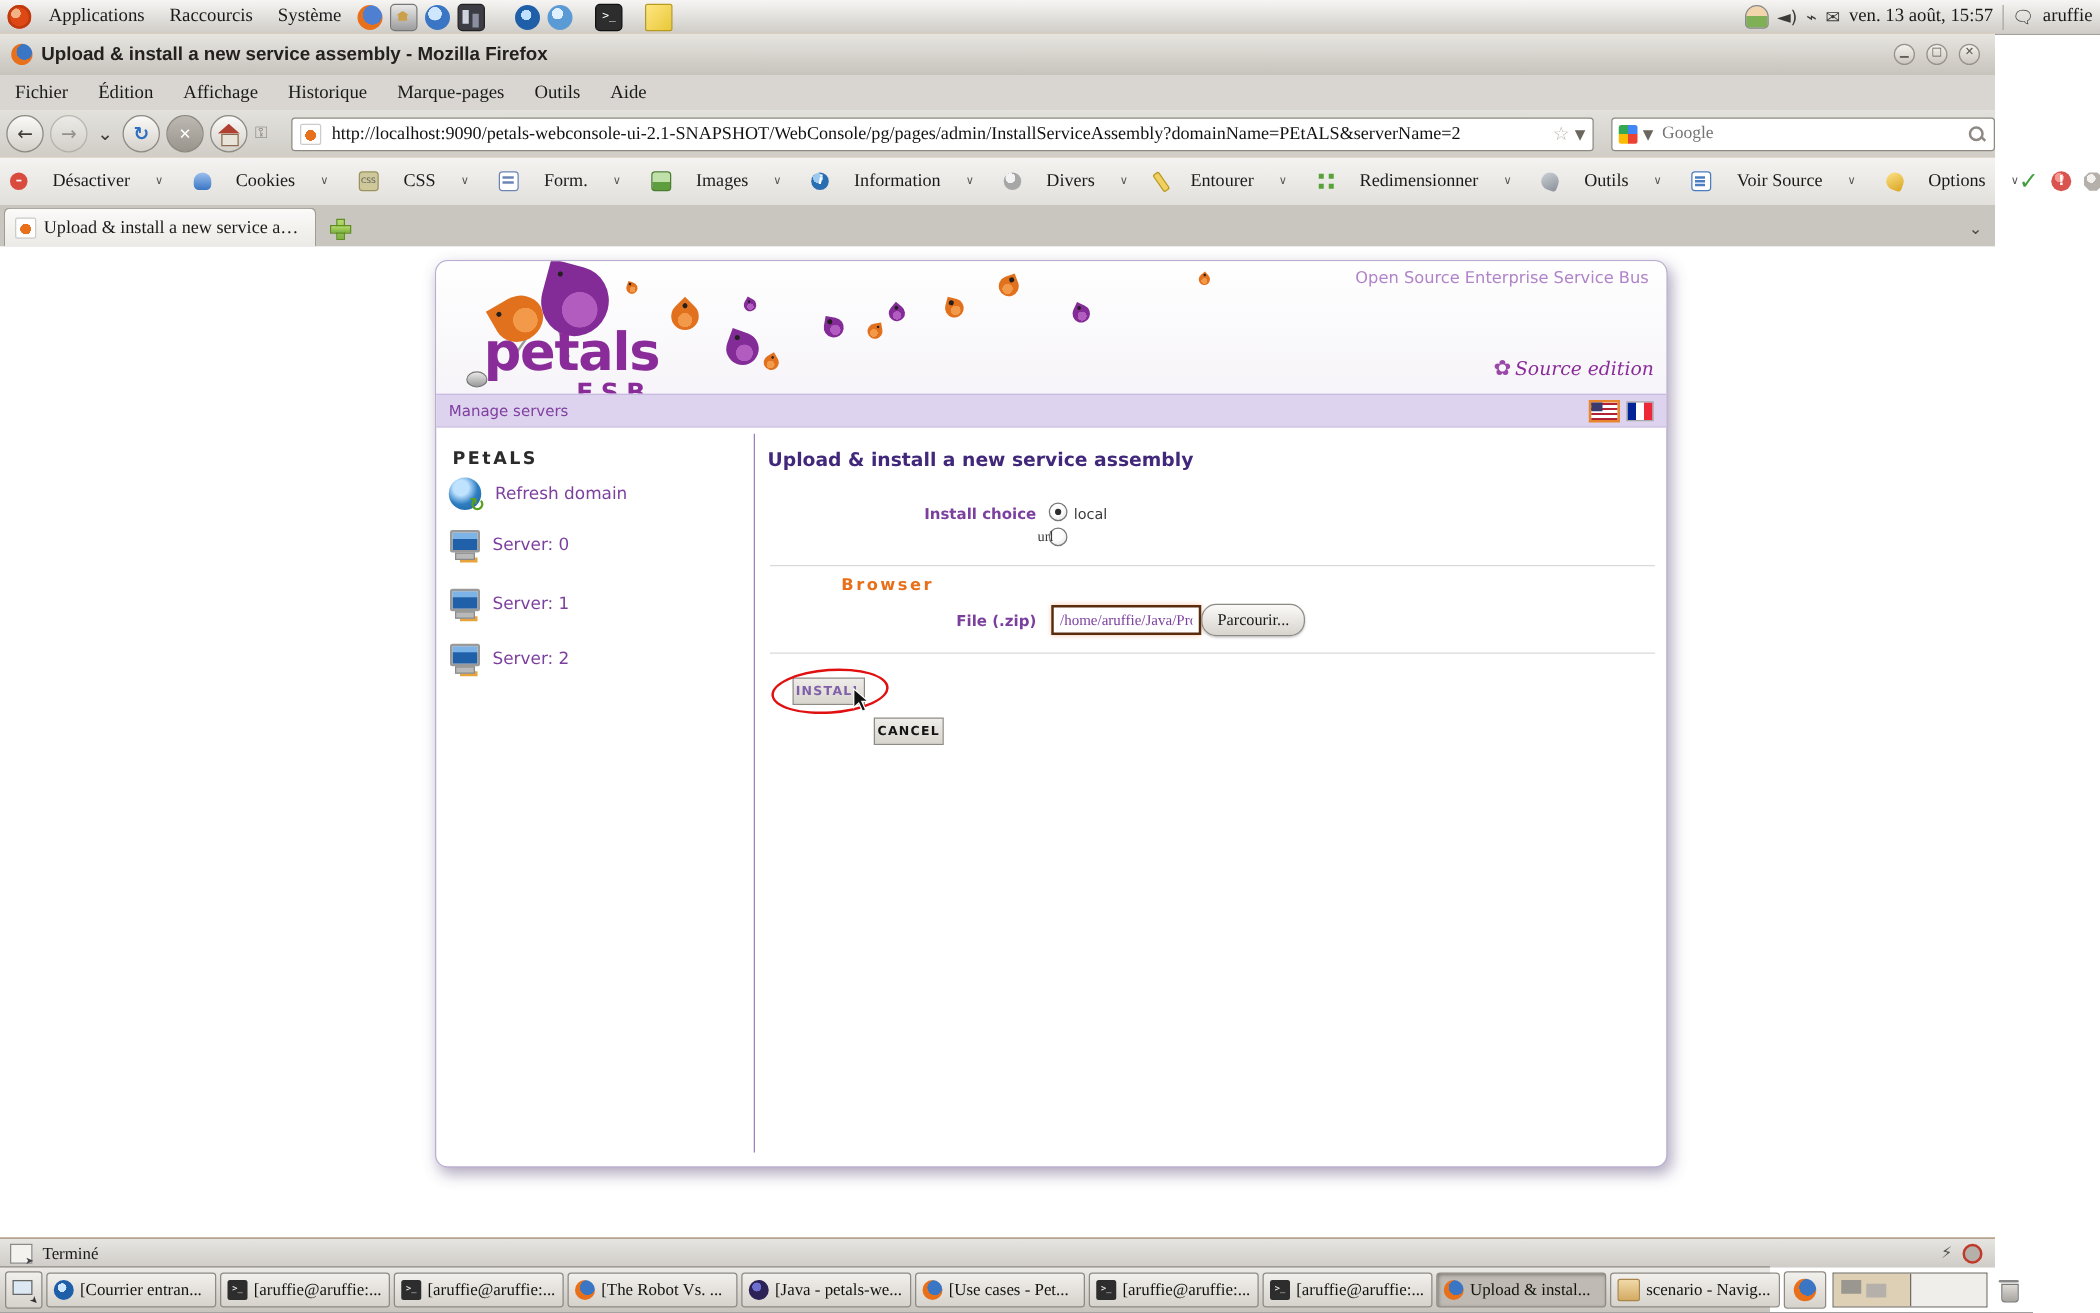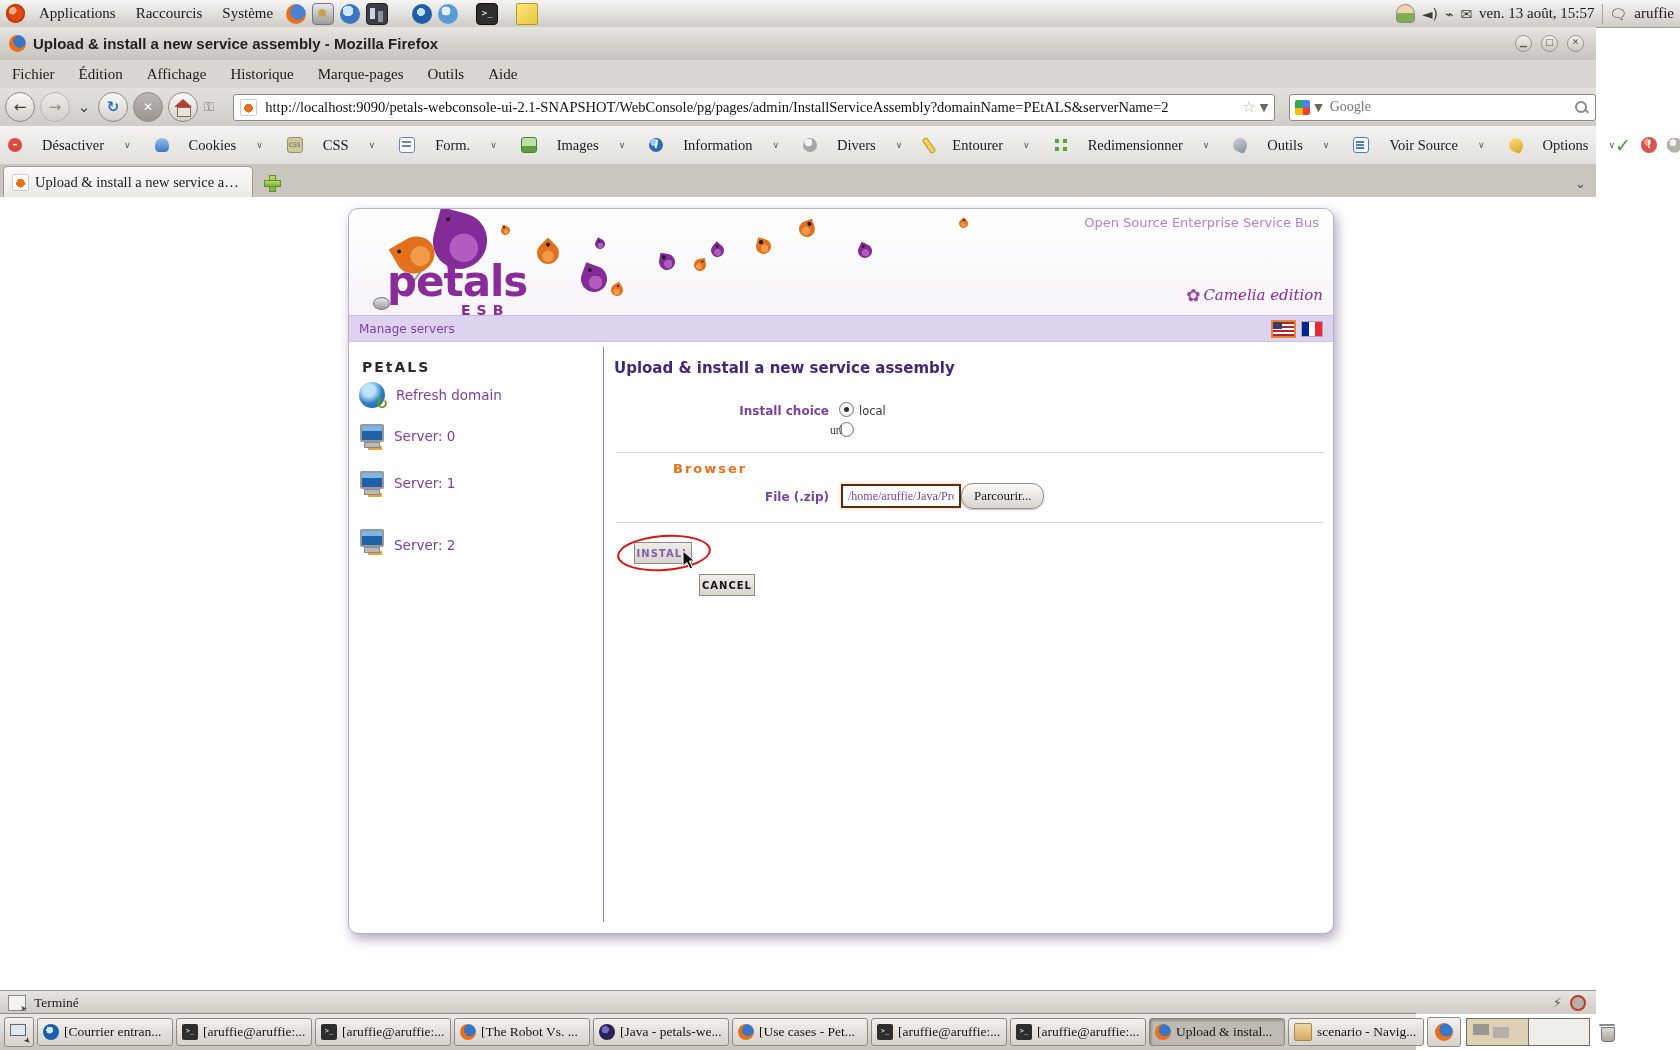--- a/index.html
+++ b/index.html
@@ -130,21 +130,21 @@
         border:1px solid #b9aed0;border-radius:10px;box-shadow:3px 5px 12px rgba(80,60,110,.45);}
   .pg-header{position:absolute;left:0;top:0;width:100%;height:106px;border-radius:10px 10px 0 0;
         background:linear-gradient(#ffffff,#f6f4f8);overflow:hidden;font-family:"DejaVu Sans",sans-serif;}
   .petal{position:absolute;border-radius:0 50% 50% 50%;}
   .petal::after{content:"";position:absolute;left:15%;top:15%;width:22%;height:22%;max-width:4px;max-height:4px;background:#241f1f;border-radius:50%;}
   .p-orange{background:radial-gradient(circle at 60% 60%,#f29a4a 0 30%,#e2711d 31% 100%);}
   .p-purple{background:radial-gradient(circle at 60% 60%,#b35cc0 0 30%,#832b96 31% 100%);}
   .stem{position:absolute;background:#9a9a9a;width:2px;border-radius:2px;}
   .mouse{position:absolute;width:15px;height:11px;border-radius:50%;background:linear-gradient(#e8e8e8,#9a9a9a);border:1px solid #777;}
   .logo-word{position:absolute;left:38px;top:48px;font-size:42px;font-weight:bold;color:#8a2b9a;letter-spacing:-1px;}
-  .logo-sub{position:absolute;left:112px;top:93px;font-size:14px;font-weight:bold;color:#8a2b9a;letter-spacing:6px;}
+  .logo-sub{position:absolute;left:112px;top:93px;font-size:20px;font-weight:bold;color:#8a2b9a;letter-spacing:6px;}
   .tagline{position:absolute;right:14px;top:6px;font-size:13px;color:#b183c8;}
   .camelia{position:absolute;right:10px;top:76px;display:flex;align-items:center;gap:3px;
         font-family:"DejaVu Serif",serif;font-style:italic;font-size:15px;color:#8a2b9a;}
   .cam-flower{font-style:normal;font-size:17px;opacity:.85;font-family:"DejaVu Sans",sans-serif;}
   .cam-flower::before{content:"✿";}
   .managebar{position:absolute;left:0;top:106px;width:100%;height:25px;background:#ddd3ee;
         border-top:1px solid #c9bbe0;border-bottom:1px solid #cec2e2;
         display:flex;align-items:center;font-family:"DejaVu Sans",sans-serif;font-size:12px;color:#8040a0;}
   .managebar .lbl{padding-left:10px;}
   .flags{margin-left:auto;display:flex;align-items:center;gap:5px;padding-right:10px;}
@@ -417,21 +417,21 @@
           <span class="petal p-purple" style="left:310px;top:45px;width:16px;height:16px;transform:rotate(10deg);"></span>
           <span class="petal p-orange" style="left:345px;top:50px;width:12px;height:12px;transform:rotate(80deg);"></span>
           <span class="petal p-purple" style="left:362px;top:35px;width:13px;height:13px;transform:rotate(40deg);"></span>
           <span class="petal p-orange" style="left:407px;top:30px;width:15px;height:15px;transform:rotate(15deg);"></span>
           <span class="petal p-orange" style="left:450px;top:12px;width:16px;height:16px;transform:rotate(70deg);"></span>
           <span class="petal p-purple" style="left:509px;top:35px;width:14px;height:14px;transform:rotate(25deg);"></span>
           <span class="petal p-orange" style="left:610px;top:10px;width:9px;height:9px;transform:rotate(50deg);"></span>
           <span class="tagline">Open Source Enterprise Service Bus</span>
           <span class="camelia">
             <span class="cam-flower"></span>
-            <span>Camelia edition</span>
+            <span>Source edition</span>
           </span>
         </div>
 
         <div class="managebar">
           <span class="lbl">Manage servers</span>
           <span class="flags">
             <span class="flag-us"></span>
             <span class="flag-fr"></span>
           </span>
         </div>
@@ -442,21 +442,21 @@
           <span>Refresh domain</span>
         </div>
         <div class="side-item" style="top:213px;">
           <span class="ico-server"></span>
           <span>Server: 0</span>
         </div>
         <div class="side-item" style="top:260px;">
           <span class="ico-server"></span>
           <span>Server: 1</span>
         </div>
-        <div class="side-item" style="top:316px;align-items:flex-end;">
+        <div class="side-item" style="top:304px;">
           <span class="ico-server"></span>
           <span>Server: 2</span>
         </div>
         <div class="vdivider"></div>
 
         <div class="pg-heading">Upload &amp; install a new service assembly</div>
 
         <div class="form-lbl" style="left:280px;top:195px;">Install choice</div>
         <span class="radio sel" style="left:490px;top:193px;"></span>
         <span class="radio-txt" style="left:510px;top:195px;">local</span>

